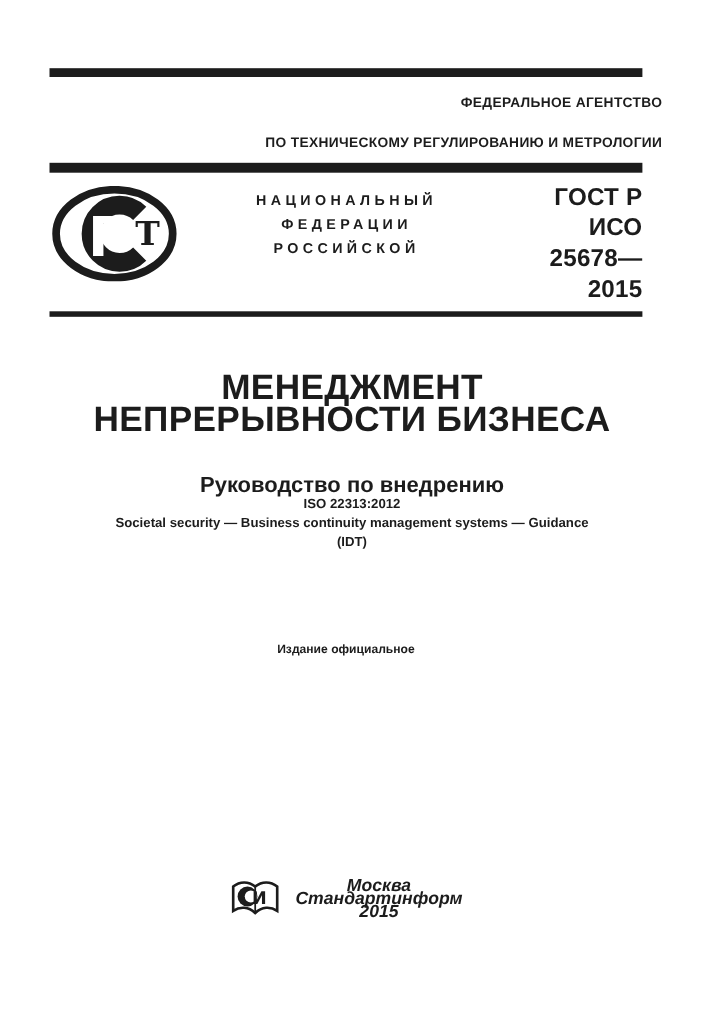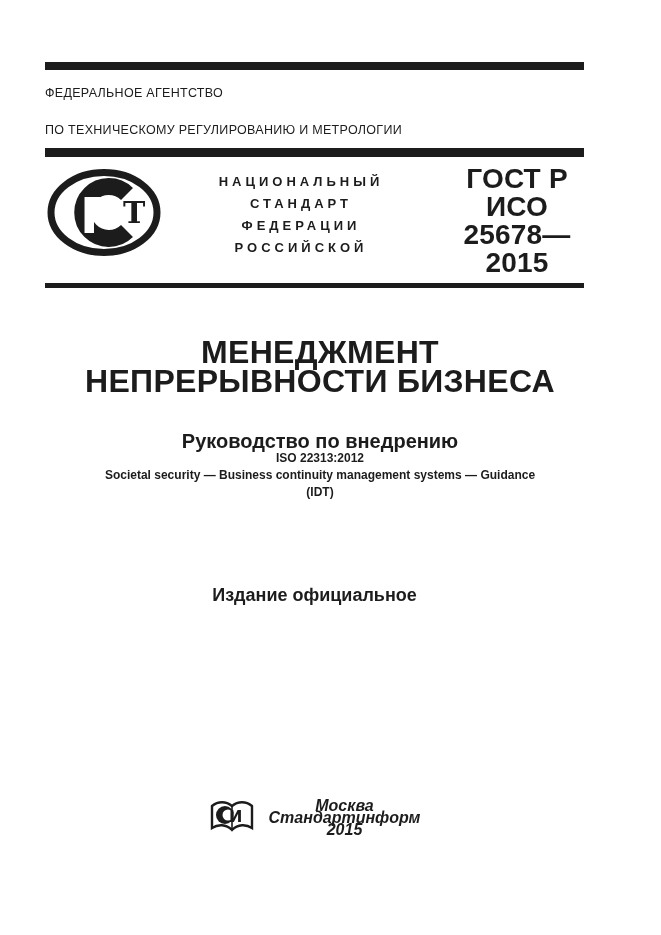--- a/index.html
+++ b/index.html
@@ -11,47 +11,47 @@
     position:relative;
     overflow:hidden;
     -webkit-font-smoothing:antialiased;
   }
   .page{position:absolute;left:0;top:0;width:661px;height:935px;}
   .rule{position:absolute;left:45px;width:539px;background:#1c1c1c;}
   .rule-1{top:62px;height:8px;}
   .rule-2{top:148px;height:9px;}
   .rule-3{top:283px;height:5px;}
   .hdr{
-    position:absolute;left:45px;width:539px;text-align:left;
-    font-weight:normal;font-size:12.5px;letter-spacing:.3px;
+    position:absolute;left:63px;width:539px;text-align:right;
+    font-weight:bold;font-size:12.5px;letter-spacing:.3px;
   }
   .hdr-1{top:86px;}
   .hdr-2{top:113px;margin-top:10px;}
   .brand-band{position:absolute;left:45px;top:157px;width:539px;height:126px;}
   .rst-logo{position:absolute;left:2px;top:12px;width:114px;height:87px;}
   .std-label{
-    position:absolute;left:116px;top:14px;width:280px;
+    position:absolute;left:130px;top:14px;width:280px;
     text-align:center;font-weight:bold;font-size:13px;
     letter-spacing:4px;line-height:22px;
   }
   .designation{
     position:absolute;left:405px;top:8px;width:134px;
-    font-weight:bold;font-size:28px;line-height:28px;
-    letter-spacing:.2px;text-align:center;
+    font-weight:bold;font-size:22px;line-height:28px;
+    letter-spacing:.2px;text-align:right;
   }
   .title-block{position:absolute;left:30px;top:338px;width:580px;text-align:center;}
   .title-main{font-weight:bold;font-size:32px;line-height:29px;letter-spacing:.3px;}
   .title-sub{font-weight:bold;font-size:20px;margin-top:34px;}
   .iso-block{
     position:absolute;left:30px;top:450px;width:580px;text-align:center;
     font-weight:bold;font-size:12px;line-height:17px;
   }
   .edition{
     position:absolute;left:45px;top:585px;width:539px;text-align:center;
-    font-weight:bold;font-size:18px;
+    font-weight:bold;font-size:11px;
   }
   .publisher{
     position:absolute;left:45px;top:798px;width:539px;
     display:flex;justify-content:center;align-items:center;gap:14px;
   }
   .si-logo{width:46px;height:40px;flex:0 0 auto;}
   .publisher-text{
     text-align:center;font-weight:bold;font-size:16px;line-height:12px;font-style:italic;
   }
 </style>
@@ -71,21 +71,20 @@
 
     <svg class="rst-logo" viewBox="0 0 114 87" aria-hidden="true">
       <ellipse cx="57" cy="43.5" rx="53" ry="40" fill="#ffffff" stroke="#1c1c1c" stroke-width="7"></ellipse>
       <path d="M 80 25 A 26 26 0 1 0 80 62" fill="none" stroke="#1c1c1c" stroke-width="17"></path>
       <text x="33" y="64" font-family="DejaVu Sans, sans-serif" font-weight="bold" font-size="50" fill="#ffffff">Р</text>
       <text x="76" y="54" font-family="DejaVu Serif, serif" font-weight="bold" font-size="30" fill="#1c1c1c">Т</text>
     </svg>
 
     <div class="std-label">
       <div>НАЦИОНАЛЬНЫЙ</div>
-      <div>СТАНДАРТ</div>
       <div>ФЕДЕРАЦИИ</div>
       <div>РОССИЙСКОЙ</div>
     </div>
 
     <div class="designation">
       <div>ГОСТ Р ИСО</div>
       <div>25678—</div>
       <div>2015</div>
     </div>
 

